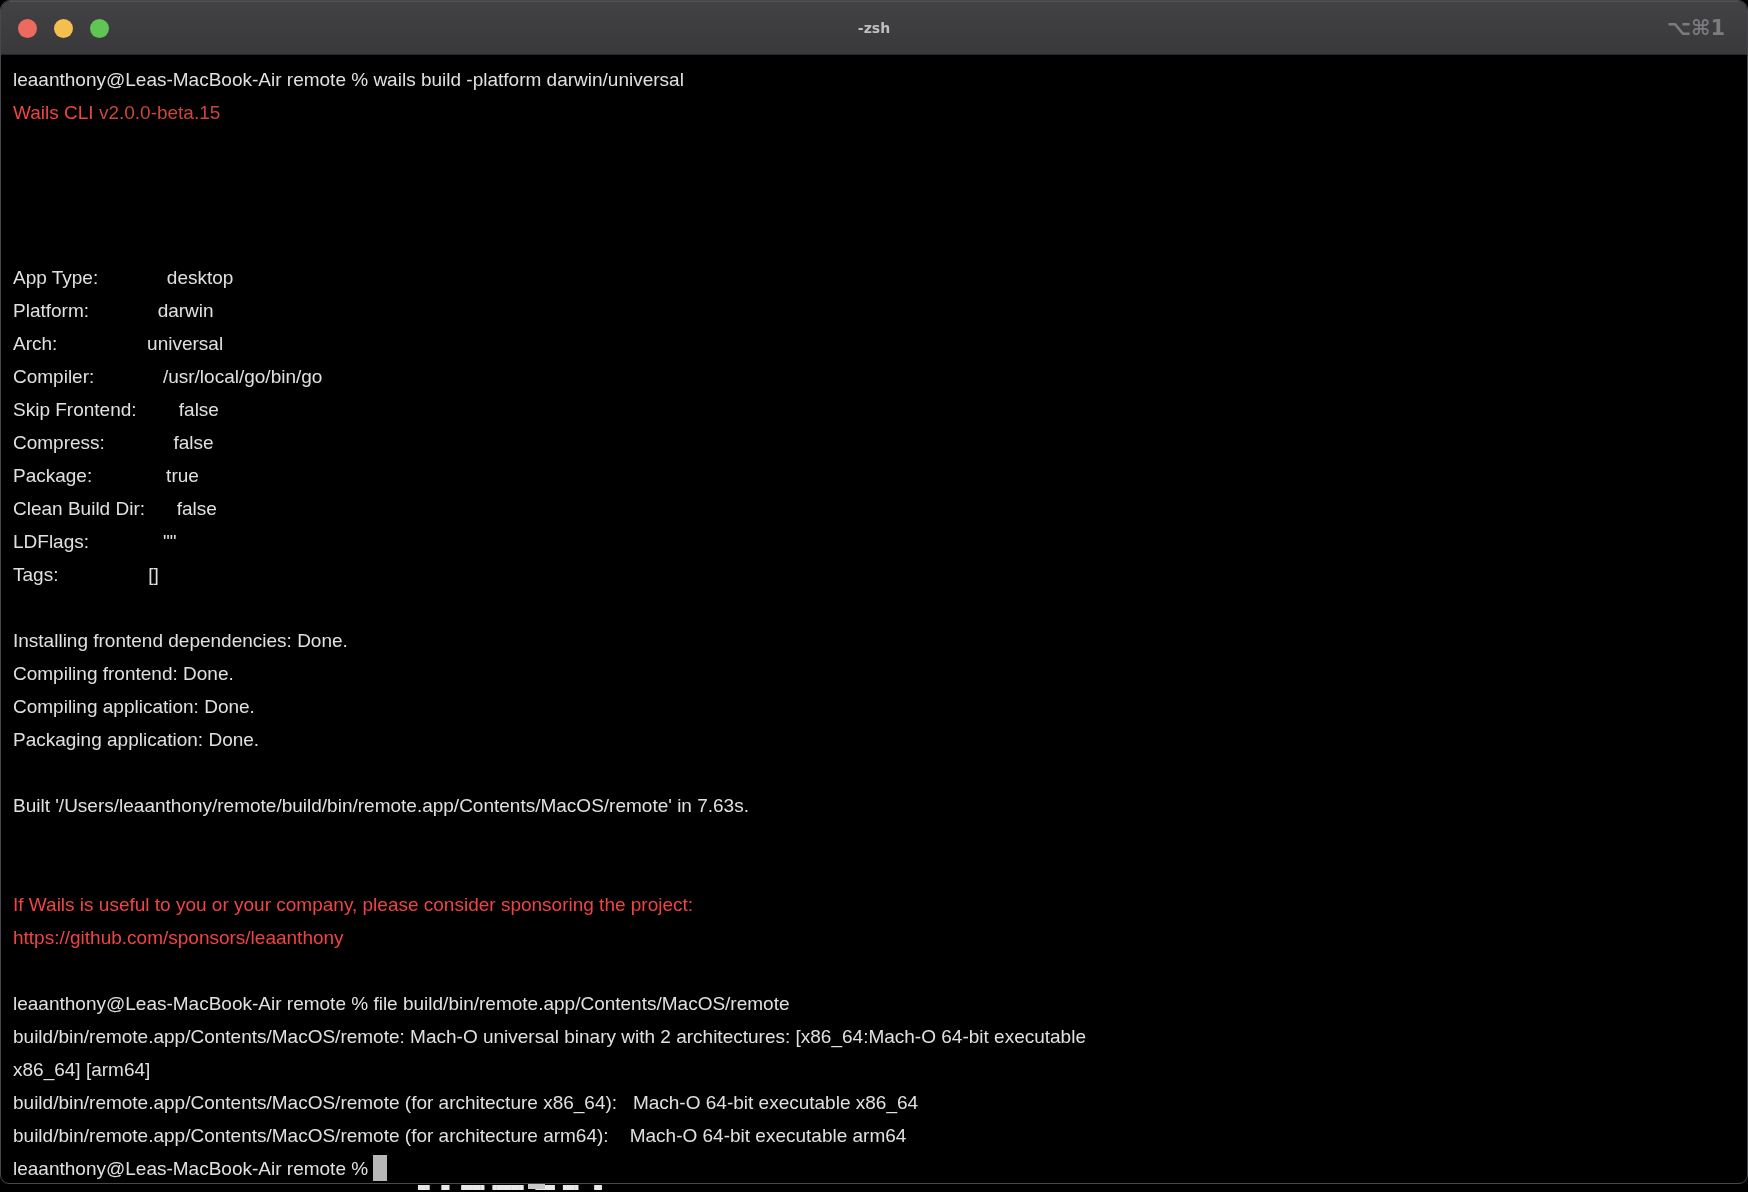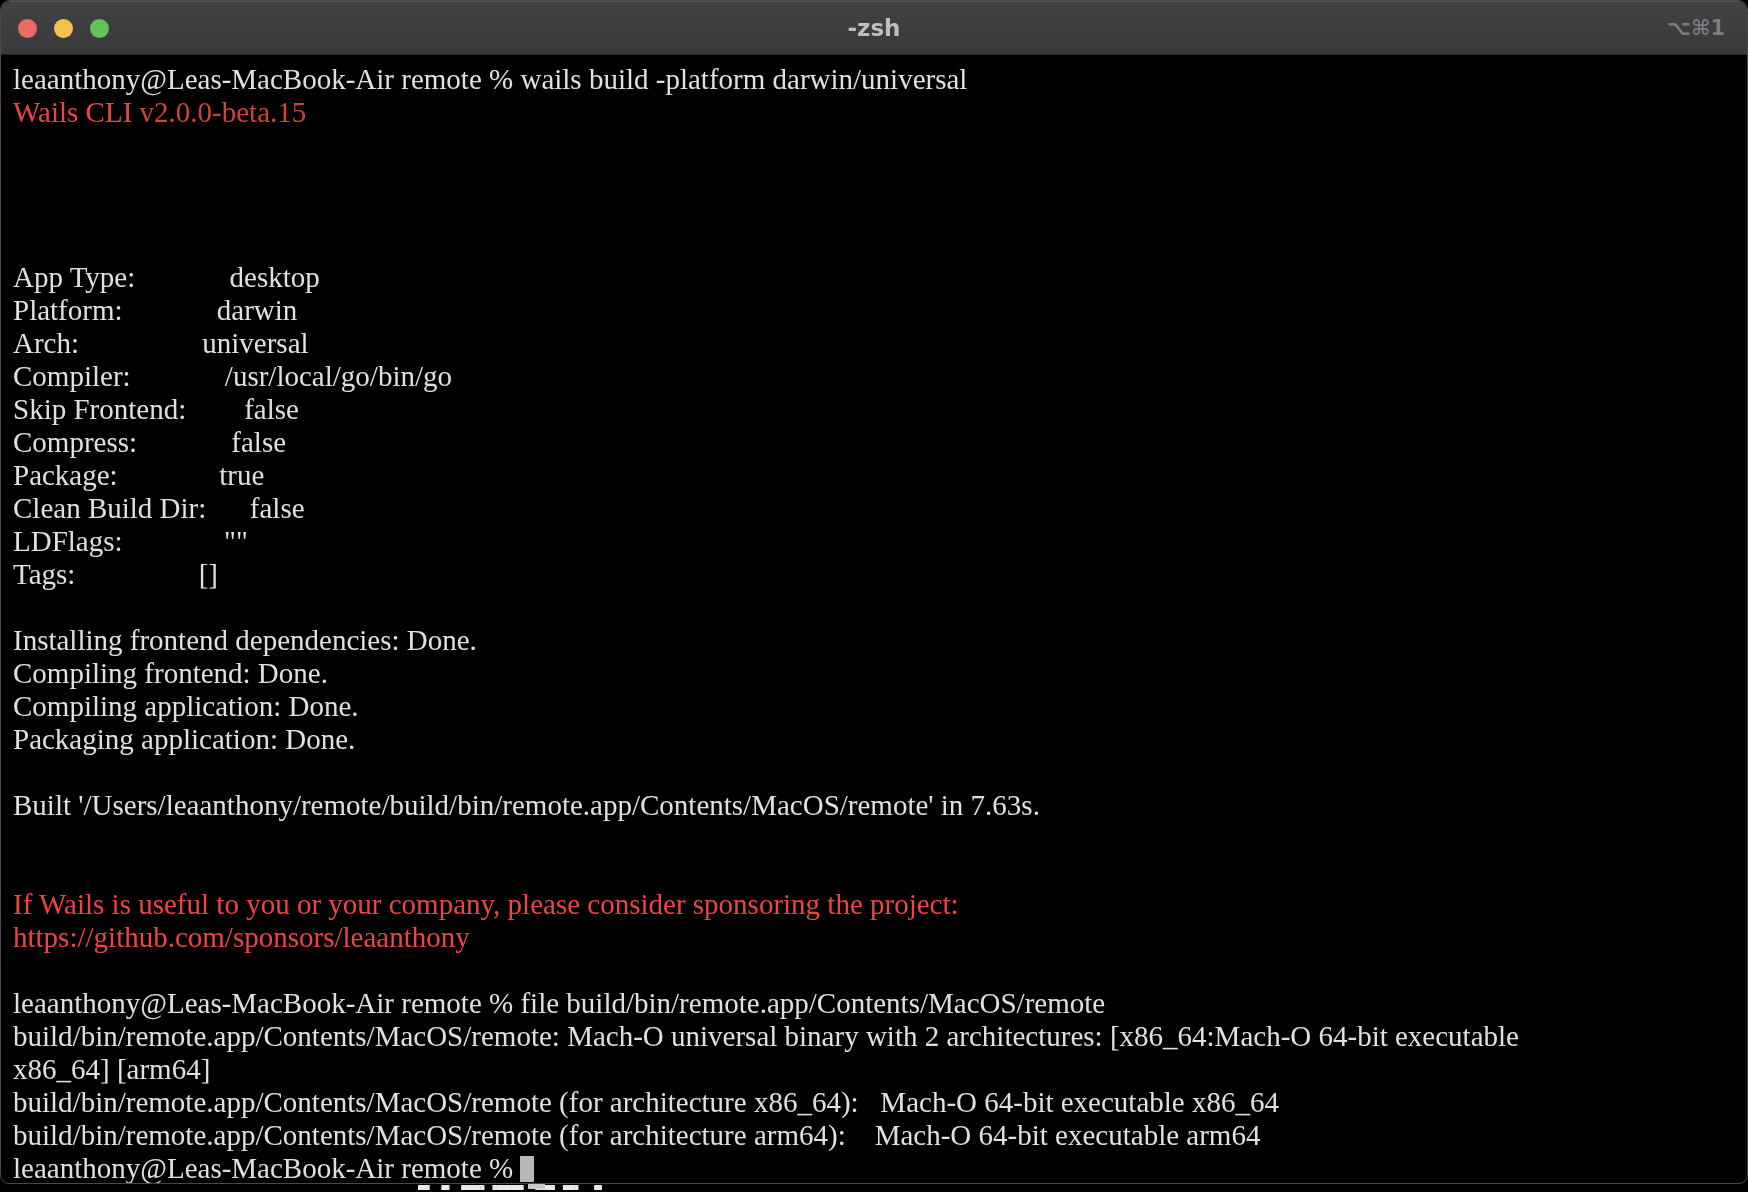--- a/index.html
+++ b/index.html
@@ -33,35 +33,35 @@
     border: none; padding: 0; cursor: default;
   }
   .tl-close   { background: #ec6a5e; }
   .tl-minimize{ background: #f5bf4f; }
   .tl-zoom    { background: #61c554; }
   .titlebar-title {
     position: absolute; left: 0; right: 0; top: 0;
     height: 54px; line-height: 54px;
     text-align: center;
     font-family: "DejaVu Sans", "Liberation Sans", sans-serif;
-    font-weight: bold; font-size: 23px;
+    font-weight: bold; font-size: 14px;
     color: #bfbfc2;
   }
   .titlebar-shortcut {
     position: absolute; right: 22px; top: 0;
     height: 54px; line-height: 54px;
     font-family: "DejaVu Sans", "Liberation Sans", sans-serif;
     font-weight: bold; font-size: 21px;
     color: #7c7c80;
   }
   .screen {
     position: relative;
     padding: 8px 0 0 12px;
-    font-family: Liberation Serif, serif;
-    font-size: 29px;
+    font-family: Liberation Sans, sans-serif;
+    font-size: 19px;
     line-height: 33px;
     color: #e0e0e0;
     white-space: pre;
   }
   .tline { min-height: 33px; }
   .c-fg     { color: #e0e0e0; }
   .c-yellow { color: #ef4444; }
   .c-red    { color: #cb4638; }
   .cursor {
     display: inline-block;

